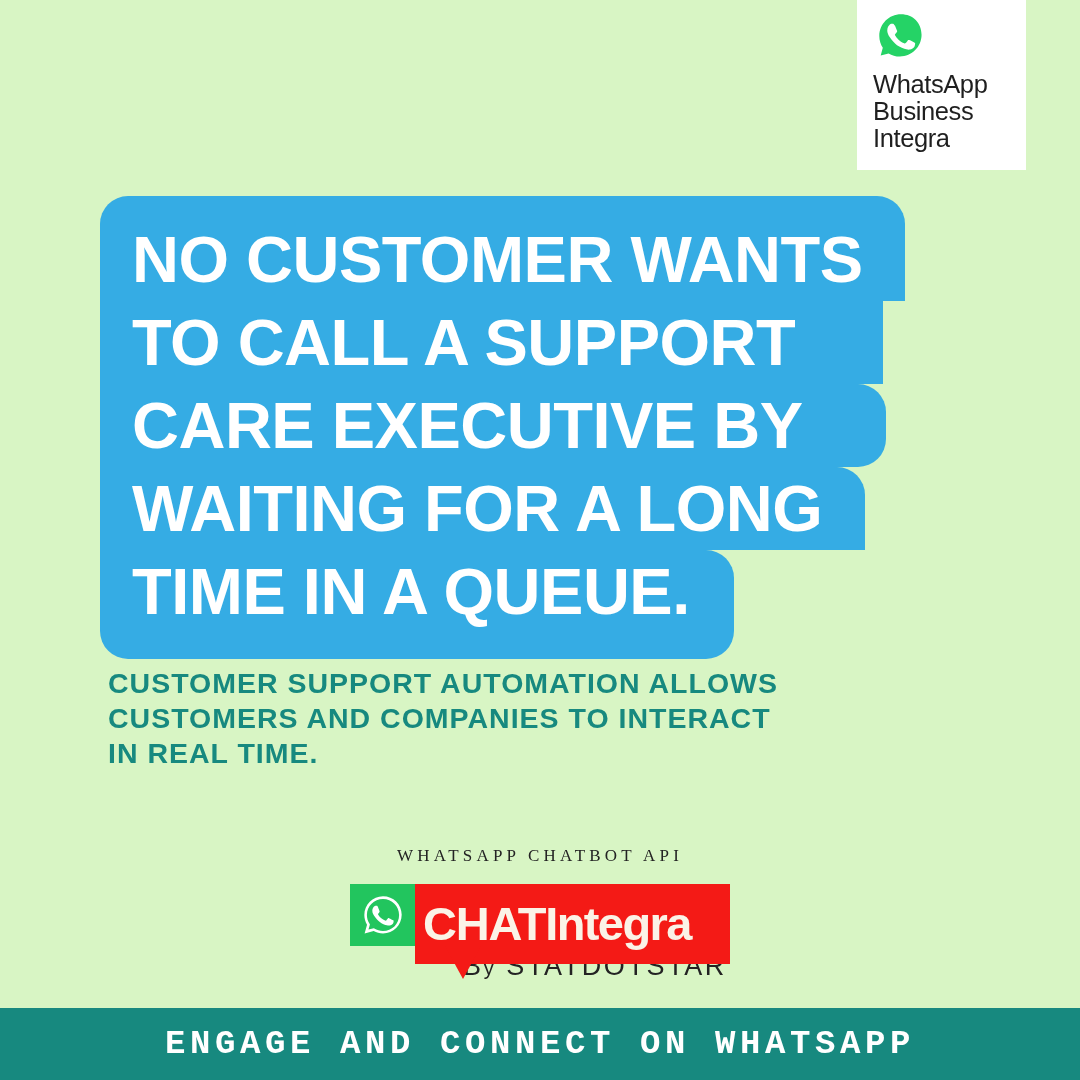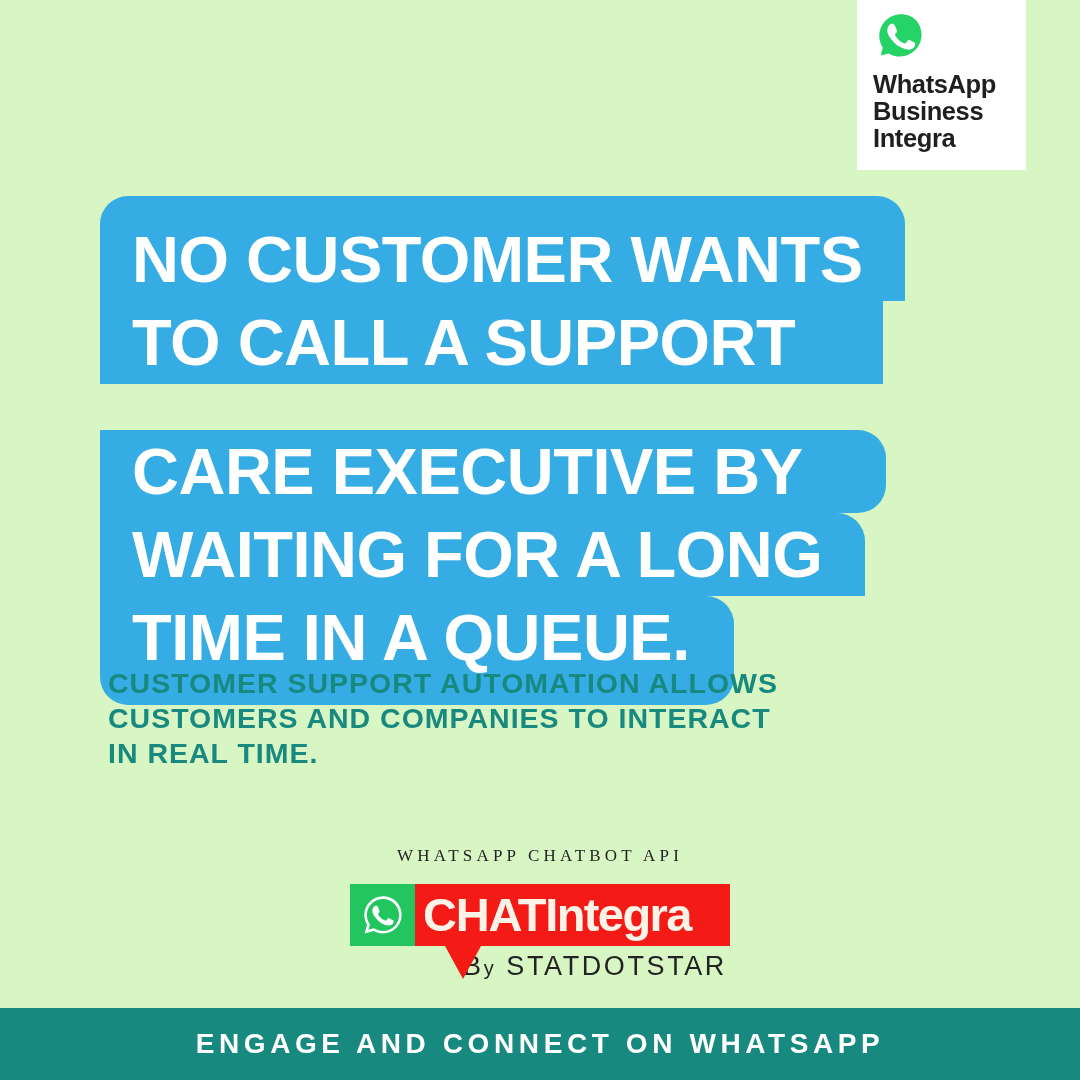--- a/index.html
+++ b/index.html
@@ -33,21 +33,21 @@
     padding: 8px 0 0 16px;
   }
   .wa-badge-icon {
     width: 56px;
     height: 56px;
     display: block;
   }
   .wa-badge-text {
     margin-top: 7px;
     font-family: "Liberation Sans", sans-serif;
-    font-weight: bold;
+    font-weight: normal;
     font-size: 25.5px;
     line-height: 27px;
     color: #1f1f1f;
     letter-spacing: -0.4px;
   }
   .wa-badge-text div { white-space: nowrap; }
 
   
   .headline {
     position: absolute;
@@ -65,21 +65,21 @@
     font-size: 65px;
     line-height: 83px;
     letter-spacing: -0.5px;
     box-sizing: border-box;
     padding: 0 0 0 32px;
     white-space: nowrap;
     height: 83px;
   }
   .hl-line.l1 { width: 805px; border-radius: 28px 28px 0 0; padding-top: 22px; height: 105px; }
   .hl-line.l2 { width: 783px; }
-  .hl-line.l3 { width: 786px; border-radius: 0 28px 28px 0; margin-top: 46px; }
+  .hl-line.l3 { width: 786px; border-radius: 0 28px 28px 0; }
   .hl-line.l4 { width: 765px; border-radius: 0 28px 0 0; }
   .hl-line.l5 { width: 634px; border-radius: 0 28px 28px 28px; padding-bottom: 26px; height: 109px; }
 
   
   .hl-line.l3::after,
   .hl-line.l4::after,
   .hl-line.l5::after { content: ""; }
 
   
   .subhead {
@@ -128,21 +128,21 @@
     display: flex;
     align-items: center;
     justify-content: center;
   }
   .logo-green svg { width: 46px; height: 46px; display: block; }
   .logo-red {
     position: absolute;
     left: 65px;
     top: 0;
     width: 315px;
-    height: 62px;
+    height: 80px;
     background: #f41a16;
     display: flex;
     align-items: center;
     justify-content: flex-start;
     padding-left: 8px;
     box-sizing: border-box;
   }
   .logo-word {
     font-family: "Liberation Sans", sans-serif;
     font-weight: bold;
@@ -181,23 +181,23 @@
     left: 0;
     top: 1008px;
     width: 1080px;
     height: 72px;
     background: #17897f;
     display: flex;
     align-items: center;
     justify-content: center;
   }
   .footer-text {
-    font-family: Liberation Sans, sans-serif;
-    font-weight: bold;
-    font-size: 28px;
+    font-family: Liberation Mono, monospace;
+    font-weight: bold;
+    font-size: 34px;
     color: #ffffff;
     letter-spacing: 4.6px;
     white-space: nowrap;
   }
 </style>
 </head>
 <body>
 
 <div id="poster">
 

